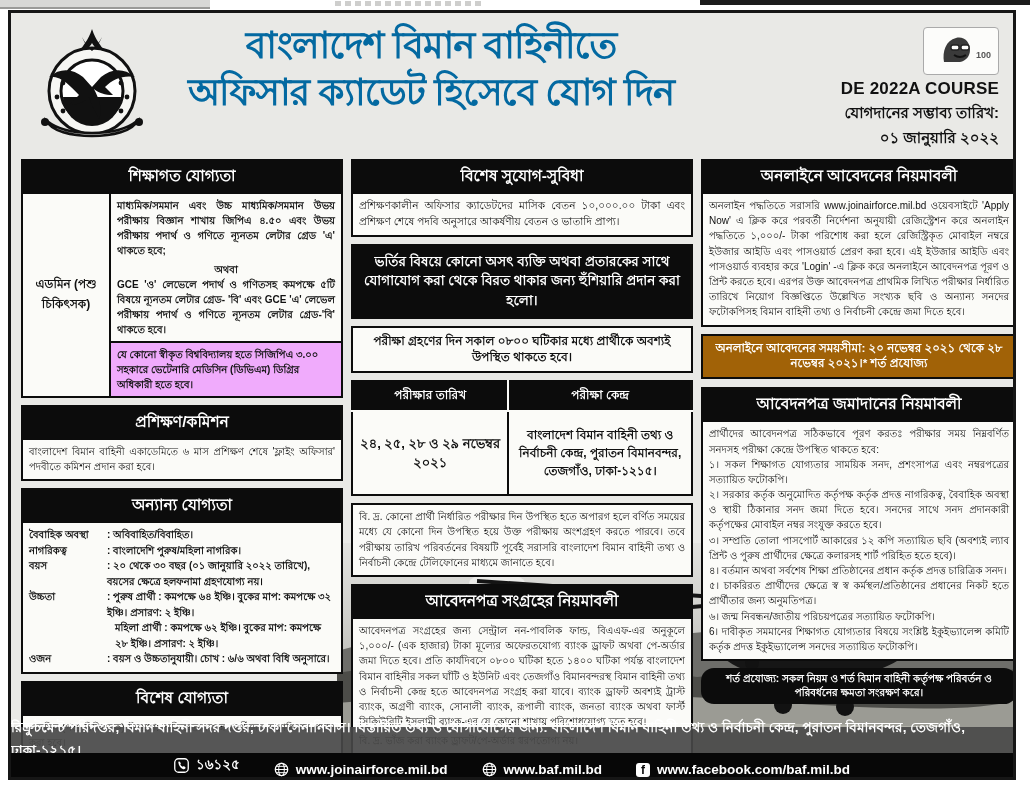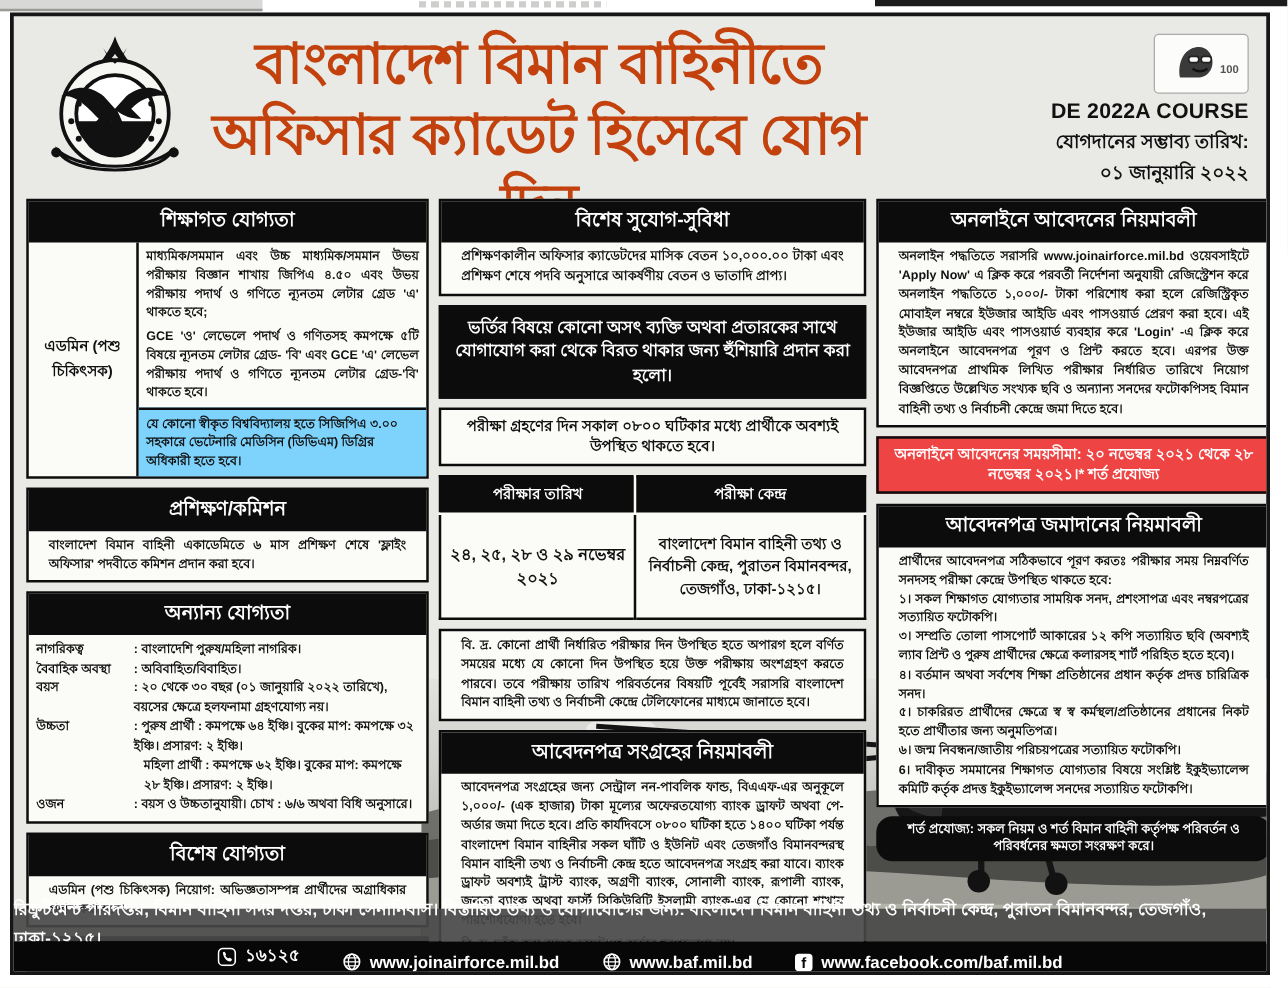--- a/index.html
+++ b/index.html
@@ -7,58 +7,58 @@
   
   .top-strip{position:absolute;top:0;left:0;width:1030px;height:10px;}
   .artifact-left{position:absolute;top:0;left:0;width:210px;height:7px;background:#d8d8d6;border-bottom:2px solid #9a9a98;}
   .artifact-text{position:absolute;top:1px;left:335px;width:150px;height:5px;background:repeating-linear-gradient(90deg,#b9b9b7 0 6px,transparent 6px 10px);opacity:.7;}
   .artifact-right{position:absolute;top:0;left:700px;width:330px;height:5px;background:#1c1c1c;}
   
   .ad{position:absolute;left:8px;top:10px;width:1008px;height:770px;background:#e9e9e6;border:3px solid #161616;box-sizing:border-box;overflow:hidden;}
   
   .hdr{position:absolute;left:0;top:4px;width:100%;height:138px;}
   .crest{position:absolute;left:22px;top:8px;width:118px;height:122px;}
-  .title{position:absolute;left:150px;top:6px;width:540px;text-align:center;font-weight:900;font-size:45px;line-height:1.26;letter-spacing:-1px;color:#c2410c;}
+  .title{position:absolute;left:150px;top:6px;width:540px;text-align:center;font-weight:900;font-size:37px;line-height:1.26;letter-spacing:-1px;color:#0369a1;}
   .hdr-right{position:absolute;right:14px;top:10px;width:215px;text-align:right;}
   .mujib{display:inline-block;width:74px;height:46px;background:#fcfcfa;border:1px solid #aaa;border-radius:4px;position:relative;margin-bottom:4px;}
   .course{font-weight:800;font-size:17px;letter-spacing:.2px;}
   .join-label{font-weight:800;font-size:15px;margin-top:2px;}
   .join-date{font-weight:800;font-size:15px;}
   
   .col{position:absolute;top:146px;z-index:2;}
   .col-left{left:10px;width:322px;}
   .col-mid{left:340px;width:342px;}
   .col-right{left:690px;width:316px;}
   .box{border:2px solid #0c0c0c;background:#fbfbf8;margin-bottom:7px;}
   .box-h{background:#0c0c0c;color:#fff;text-align:center;font-size:15.5px;font-weight:700;padding:3px 2px 4px;}
-  .box-b{padding:4px 16px 5px;font-size:10px;font-weight:700;line-height:1.52;text-align:justify;}
+  .box-b{padding:4px 6px 5px;font-size:10px;font-weight:400;line-height:1.52;text-align:justify;}
   .note{margin-top:4px;}
   
   .edu-row{display:flex;}
   .edu-role{width:82px;border-right:2px solid #0c0c0c;display:flex;align-items:center;justify-content:center;text-align:center;font-size:12px;font-weight:800;padding:2px;}
   .edu-right{flex:1;display:flex;flex-direction:column;min-width:0;}
   .edu-req{padding:4px 6px;font-size:10px;font-weight:600;line-height:1.5;text-align:justify;}
   .edu-or{text-align:center;font-weight:800;}
-  .edu-dvm{border-top:2px solid #0c0c0c;background:#7dd3fc;padding:4px 6px;font-size:10px;font-weight:600;line-height:1.5;}
+  .edu-dvm{border-top:2px solid #0c0c0c;background:#f0abfc;padding:4px 6px;font-size:10px;font-weight:600;line-height:1.5;}
   
   .kv{display:flex;padding:0 6px;font-size:10px;font-weight:600;line-height:1.55;}
   .kv .k{width:78px;flex:none;}
   .kv .v{flex:1;}
   .kv.indent .v{padding-left:8px;}
   
   .warnbox{background:#0c0c0c;color:#fff;text-align:center;font-size:13.5px;font-weight:800;line-height:1.45;padding:6px 8px;margin-bottom:7px;border:2px solid #0c0c0c;}
   .attend{border:2px solid #0c0c0c;background:#fbfbf8;text-align:center;font-size:12px;font-weight:800;padding:5px 4px;margin-bottom:7px;line-height:1.4;}
   table.exam{width:100%;border-collapse:collapse;margin-bottom:7px;border:2px solid #0c0c0c;background:#fbfbf8;}
   table.exam th{background:#0c0c0c;color:#fff;font-size:12px;font-weight:700;padding:4px 2px;border:2px solid #fbfbf8;border-top:none;}
   table.exam th:first-child{border-left:none;}table.exam th:last-child{border-right:none;}
   table.exam td{font-size:11px;font-weight:700;text-align:center;padding:14px 4px;border-right:2px solid #0c0c0c;line-height:1.5;}
   table.exam td:last-child{border-right:none;font-size:12px;}
   td.exam-date{font-size:13px !important;}
   
-  .deadline{background:#ef4444;color:#fff;text-align:center;font-size:11.8px;font-weight:800;padding:5px 3px;margin-bottom:8px;border:2px solid #0c0c0c;line-height:1.35;}
+  .deadline{background:#a16207;color:#fff;text-align:center;font-size:11.8px;font-weight:800;padding:5px 3px;margin-bottom:8px;border:2px solid #0c0c0c;line-height:1.35;}
   .pill{background:#0c0c0c;color:#fff;border-radius:13px;text-align:center;font-size:10.3px;font-weight:700;padding:4px 10px;line-height:1.35;}
   .list-item{margin:0;}
   
   .photo{position:absolute;left:326px;top:530px;width:679px;height:212px;z-index:1;overflow:hidden;background:linear-gradient(180deg,#e2e2df 0%,#cfcfcb 35%,#bdbdb9 60%,#a8a8a4 100%);}
   .photo svg{display:block;}
   
   .addr-bar{position:absolute;left:0;right:0;bottom:24px;height:26px;background:rgba(72,72,72,.92);color:#fff;display:flex;align-items:center;justify-content:center;font-size:13.5px;font-weight:700;z-index:3;letter-spacing:.1px;}
   .contact-bar{position:absolute;left:0;right:0;bottom:0;height:24px;background:#070707;color:#fff;display:flex;align-items:flex-end;justify-content:center;gap:34px;z-index:3;}
   .contact{display:flex;align-items:center;gap:7px;font-size:13.5px;font-weight:700;color:#fff;text-decoration:none;}
   .cicon{width:15px;height:15px;flex:none;display:inline-flex;align-items:center;justify-content:center;}
@@ -121,41 +121,42 @@
   </div>
 
   <div class="col col-left">
 
     <div class="box">
       <div class="box-h">শিক্ষাগত যোগ্যতা</div>
       <div class="edu-row">
         <div class="edu-role">এডমিন (পশু চিকিৎসক)</div>
         <div class="edu-right">
           <div class="edu-req">মাধ্যমিক/সমমান এবং উচ্চ মাধ্যমিক/সমমান উভয় পরীক্ষায় বিজ্ঞান শাখায় জিপিএ ৪.৫০ এবং উভয় পরীক্ষায় পদার্থ ও গণিতে ন্যূনতম লেটার গ্রেড 'এ' থাকতে হবে;</div>
+          <div class="edu-req edu-or" style="padding-top:0;padding-bottom:0;">অথবা</div>
           <div class="edu-req" style="padding-top:0;">GCE 'ও' লেভেলে পদার্থ ও গণিতসহ কমপক্ষে ৫টি বিষয়ে ন্যূনতম লেটার গ্রেড- 'বি' এবং GCE 'এ' লেভেল পরীক্ষায় পদার্থ ও গণিতে ন্যূনতম লেটার গ্রেড-'বি' থাকতে হবে।</div>
           <div class="edu-dvm">যে কোনো স্বীকৃত বিশ্ববিদ্যালয় হতে সিজিপিএ ৩.০০ সহকারে ভেটেনারি মেডিসিন (ডিভিএম) ডিগ্রির অধিকারী হতে হবে।</div>
         </div>
       </div>
     </div>
 
     <div class="box">
       <div class="box-h">প্রশিক্ষণ/কমিশন</div>
       <div class="box-b">বাংলাদেশ বিমান বাহিনী একাডেমিতে ৬ মাস প্রশিক্ষণ শেষে 'ফ্লাইং অফিসার' পদবীতে কমিশন প্রদান করা হবে।</div>
     </div>
 
     <div class="box">
       <div class="box-h">অন্যান্য যোগ্যতা</div>
       <div style="padding:4px 0 5px;">
         <div class="kv">
+            <span class="k">বৈবাহিক অবস্থা</span>
+            <span class="v">: অবিবাহিত/বিবাহিত।</span>
+          </div>
+        <div class="kv">
             <span class="k">নাগরিকত্ব</span>
             <span class="v">: বাংলাদেশি পুরুষ/মহিলা নাগরিক।</span>
-          </div>
-        <div class="kv">
-            <span class="k">বৈবাহিক অবস্থা</span>
-            <span class="v">: অবিবাহিত/বিবাহিত।</span>
           </div>
         <div class="kv">
             <span class="k">বয়স</span>
             <span class="v">: ২০ থেকে ৩০ বছর (০১ জানুয়ারি ২০২২ তারিখে), বয়সের ক্ষেত্রে হলফনামা গ্রহণযোগ্য নয়।</span>
           </div>
         <div class="kv">
             <span class="k">উচ্চতা</span>
             <span class="v">: পুরুষ প্রার্থী : কমপক্ষে ৬৪ ইঞ্চি। বুকের মাপ: কমপক্ষে ৩২ ইঞ্চি। প্রসারণ: ২ ইঞ্চি।</span>
           </div>
         <div class="kv indent">
@@ -227,20 +228,21 @@
       <div class="box-b">অনলাইন পদ্ধতিতে সরাসরি www.joinairforce.mil.bd ওয়েবসাইটে 'Apply Now' এ ক্লিক করে পরবর্তী নির্দেশনা অনুযায়ী রেজিস্ট্রেশন করে অনলাইন পদ্ধতিতে ১,০০০/- টাকা পরিশোধ করা হলে রেজিস্ট্রিকৃত মোবাইল নম্বরে ইউজার আইডি এবং পাসওয়ার্ড প্রেরণ করা হবে। এই ইউজার আইডি এবং পাসওয়ার্ড ব্যবহার করে 'Login' -এ ক্লিক করে অনলাইনে আবেদনপত্র পূরণ ও প্রিন্ট করতে হবে। এরপর উক্ত আবেদনপত্র প্রাথমিক লিখিত পরীক্ষার নির্ধারিত তারিখে নিয়োগ বিজ্ঞপ্তিতে উল্লেখিত সংখ্যক ছবি ও অন্যান্য সনদের ফটোকপিসহ বিমান বাহিনী তথ্য ও নির্বাচনী কেন্দ্রে জমা দিতে হবে।</div>
     </div>
 
     <div class="deadline">অনলাইনে আবেদনের সময়সীমা: ২০ নভেম্বর ২০২১ থেকে ২৮ নভেম্বর ২০২১।* শর্ত প্রযোজ্য</div>
 
     <div class="box">
       <div class="box-h">আবেদনপত্র জমাদানের নিয়মাবলী</div>
       <div class="box-b">
         <div>প্রার্থীদের আবেদনপত্র সঠিকভাবে পূরণ করতঃ পরীক্ষার সময় নিম্নবর্ণিত সনদসহ পরীক্ষা কেন্দ্রে উপস্থিত থাকতে হবে:</div>
         <div class="list-item">১। সকল শিক্ষাগত যোগ্যতার সাময়িক সনদ, প্রশংসাপত্র এবং নম্বরপত্রের সত্যায়িত ফটোকপি।</div>
+        <div class="list-item">২। সরকার কর্তৃক অনুমোদিত কর্তৃপক্ষ কর্তৃক প্রদত্ত নাগরিকত্ব, বৈবাহিক অবস্থা ও স্থায়ী ঠিকানার সনদ জমা দিতে হবে। সনদের সাথে সনদ প্রদানকারী কর্তৃপক্ষের মোবাইল নম্বর সংযুক্ত করতে হবে।</div>
         <div class="list-item">৩। সম্প্রতি তোলা পাসপোর্ট আকারের ১২ কপি সত্যায়িত ছবি (অবশ্যই ল্যাব প্রিন্ট ও পুরুষ প্রার্থীদের ক্ষেত্রে কলারসহ শার্ট পরিহিত হতে হবে)।</div>
         <div class="list-item">৪। বর্তমান অথবা সর্বশেষ শিক্ষা প্রতিষ্ঠানের প্রধান কর্তৃক প্রদত্ত চারিত্রিক সনদ।</div>
         <div class="list-item">৫। চাকরিরত প্রার্থীদের ক্ষেত্রে স্ব স্ব কর্মস্থল/প্রতিষ্ঠানের প্রধানের নিকট হতে প্রার্থীতার জন্য অনুমতিপত্র।</div>
         <div class="list-item">৬। জন্ম নিবন্ধন/জাতীয় পরিচয়পত্রের সত্যায়িত ফটোকপি।</div>
         <div class="list-item">6। দাবীকৃত সমমানের শিক্ষাগত যোগ্যতার বিষয়ে সংশ্লিষ্ট ইকুইভ্যালেন্স কমিটি কর্তৃক প্রদত্ত ইকুইভ্যালেন্স সনদের সত্যায়িত ফটোকপি।</div>
       </div>
     </div>
 
     <div class="pill">শর্ত প্রযোজ্য: সকল নিয়ম ও শর্ত বিমান বাহিনী কর্তৃপক্ষ পরিবর্তন ও পরিবর্ধনের ক্ষমতা সংরক্ষণ করে।</div>
   </div>

